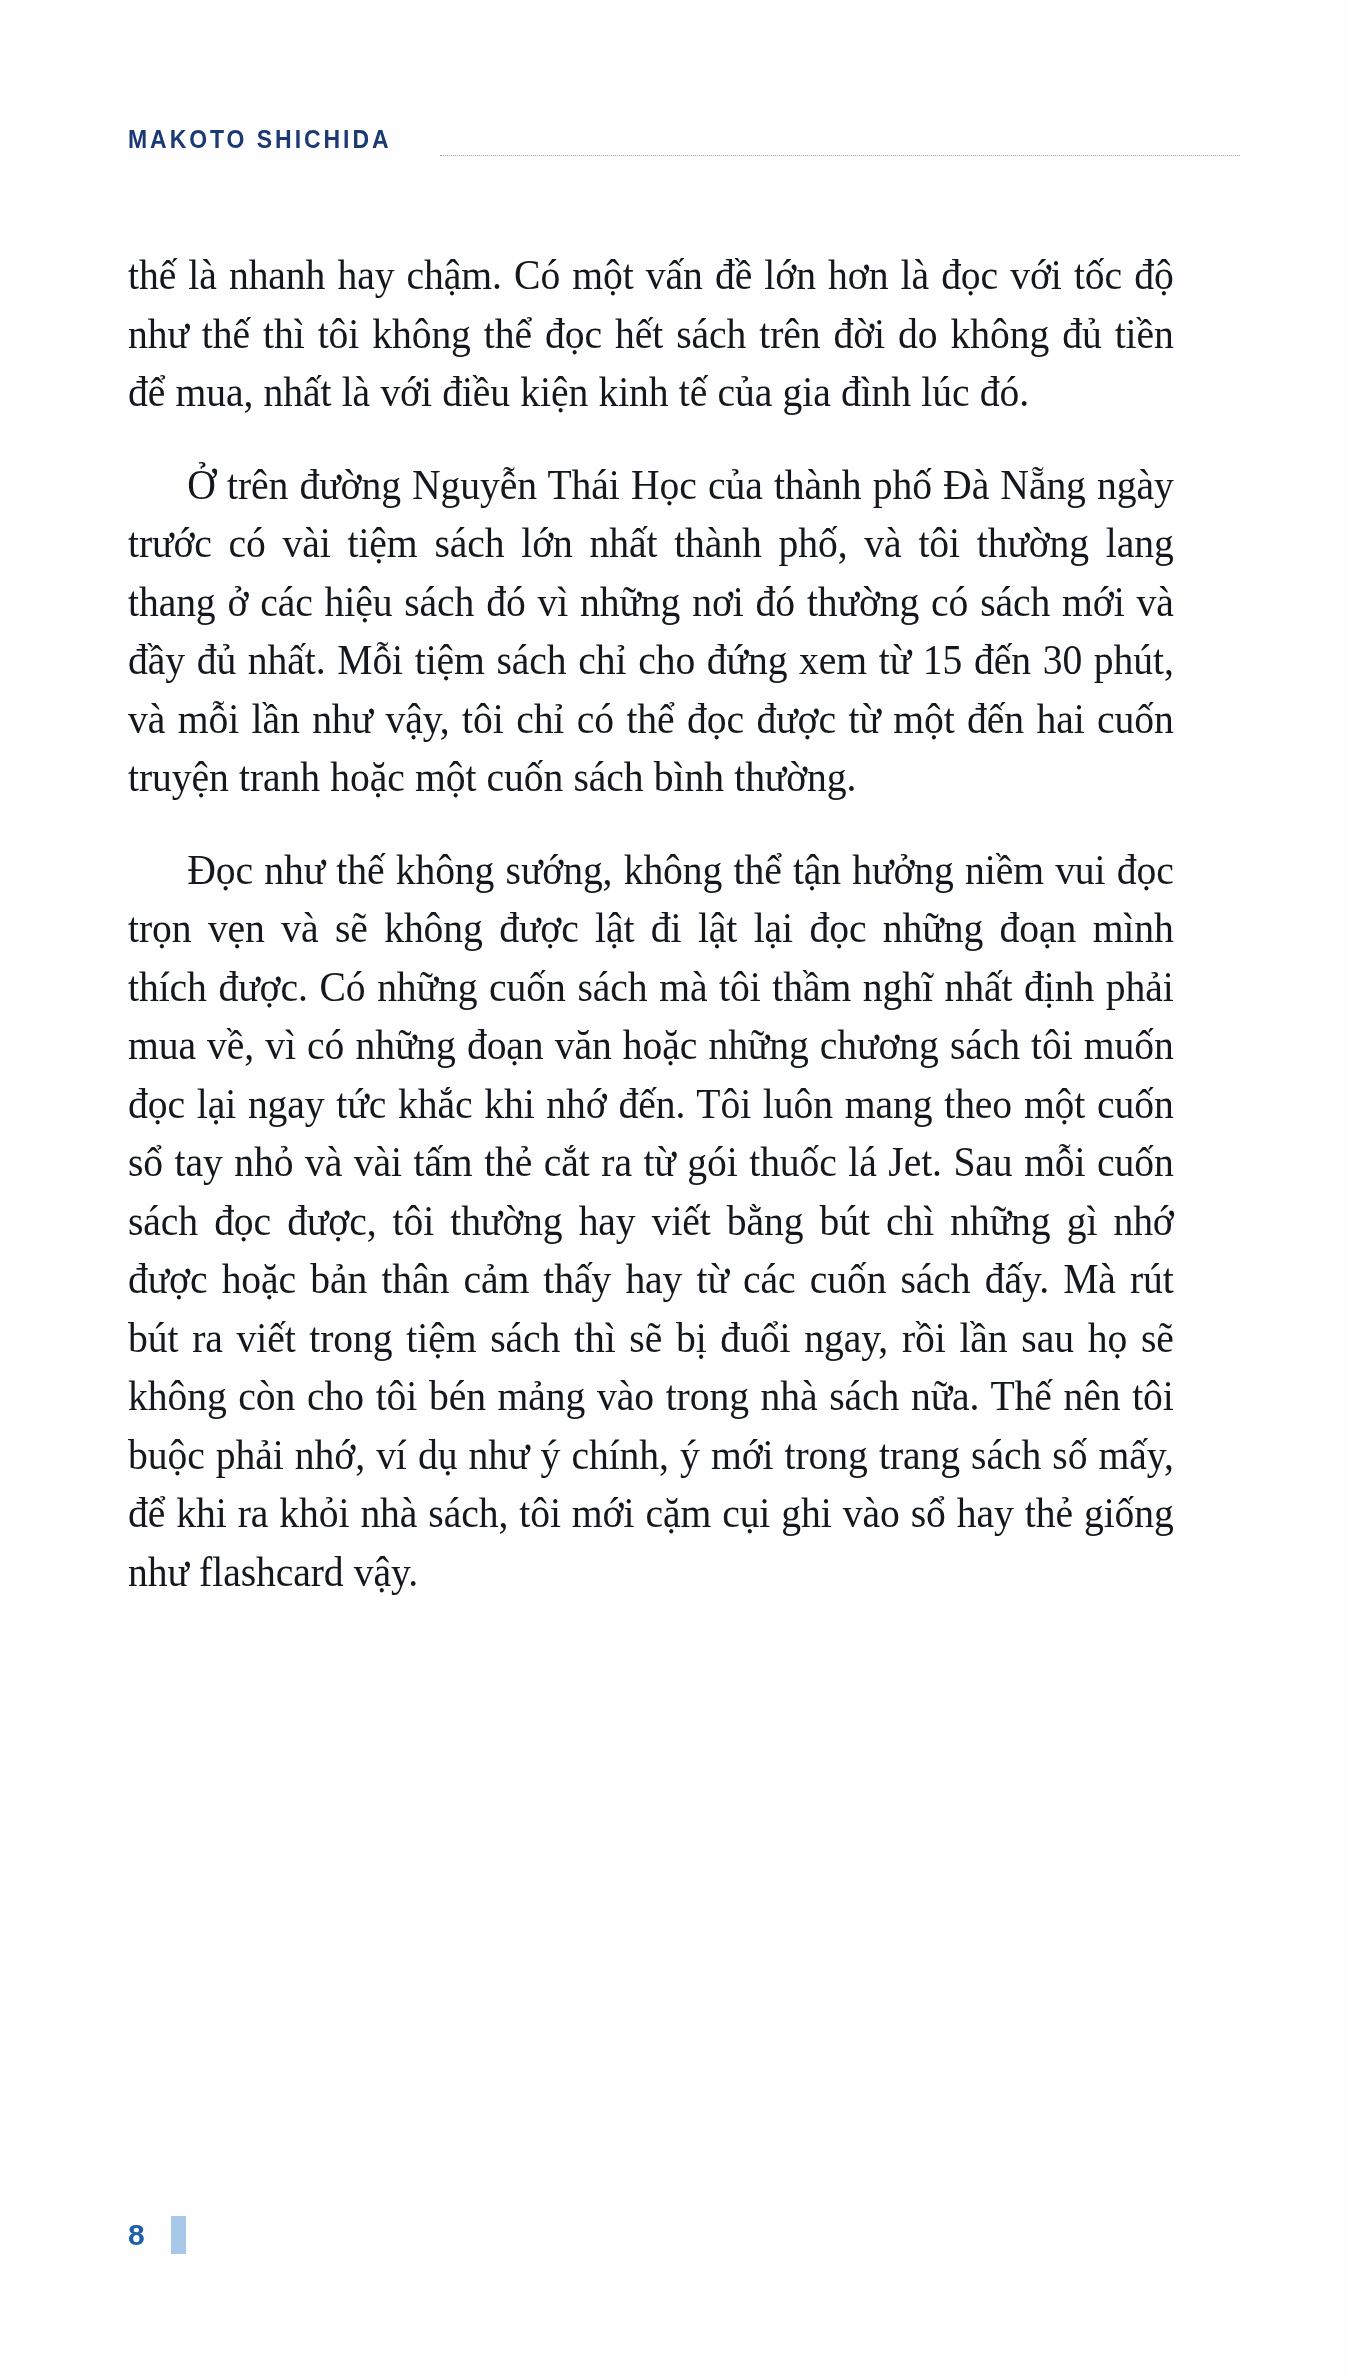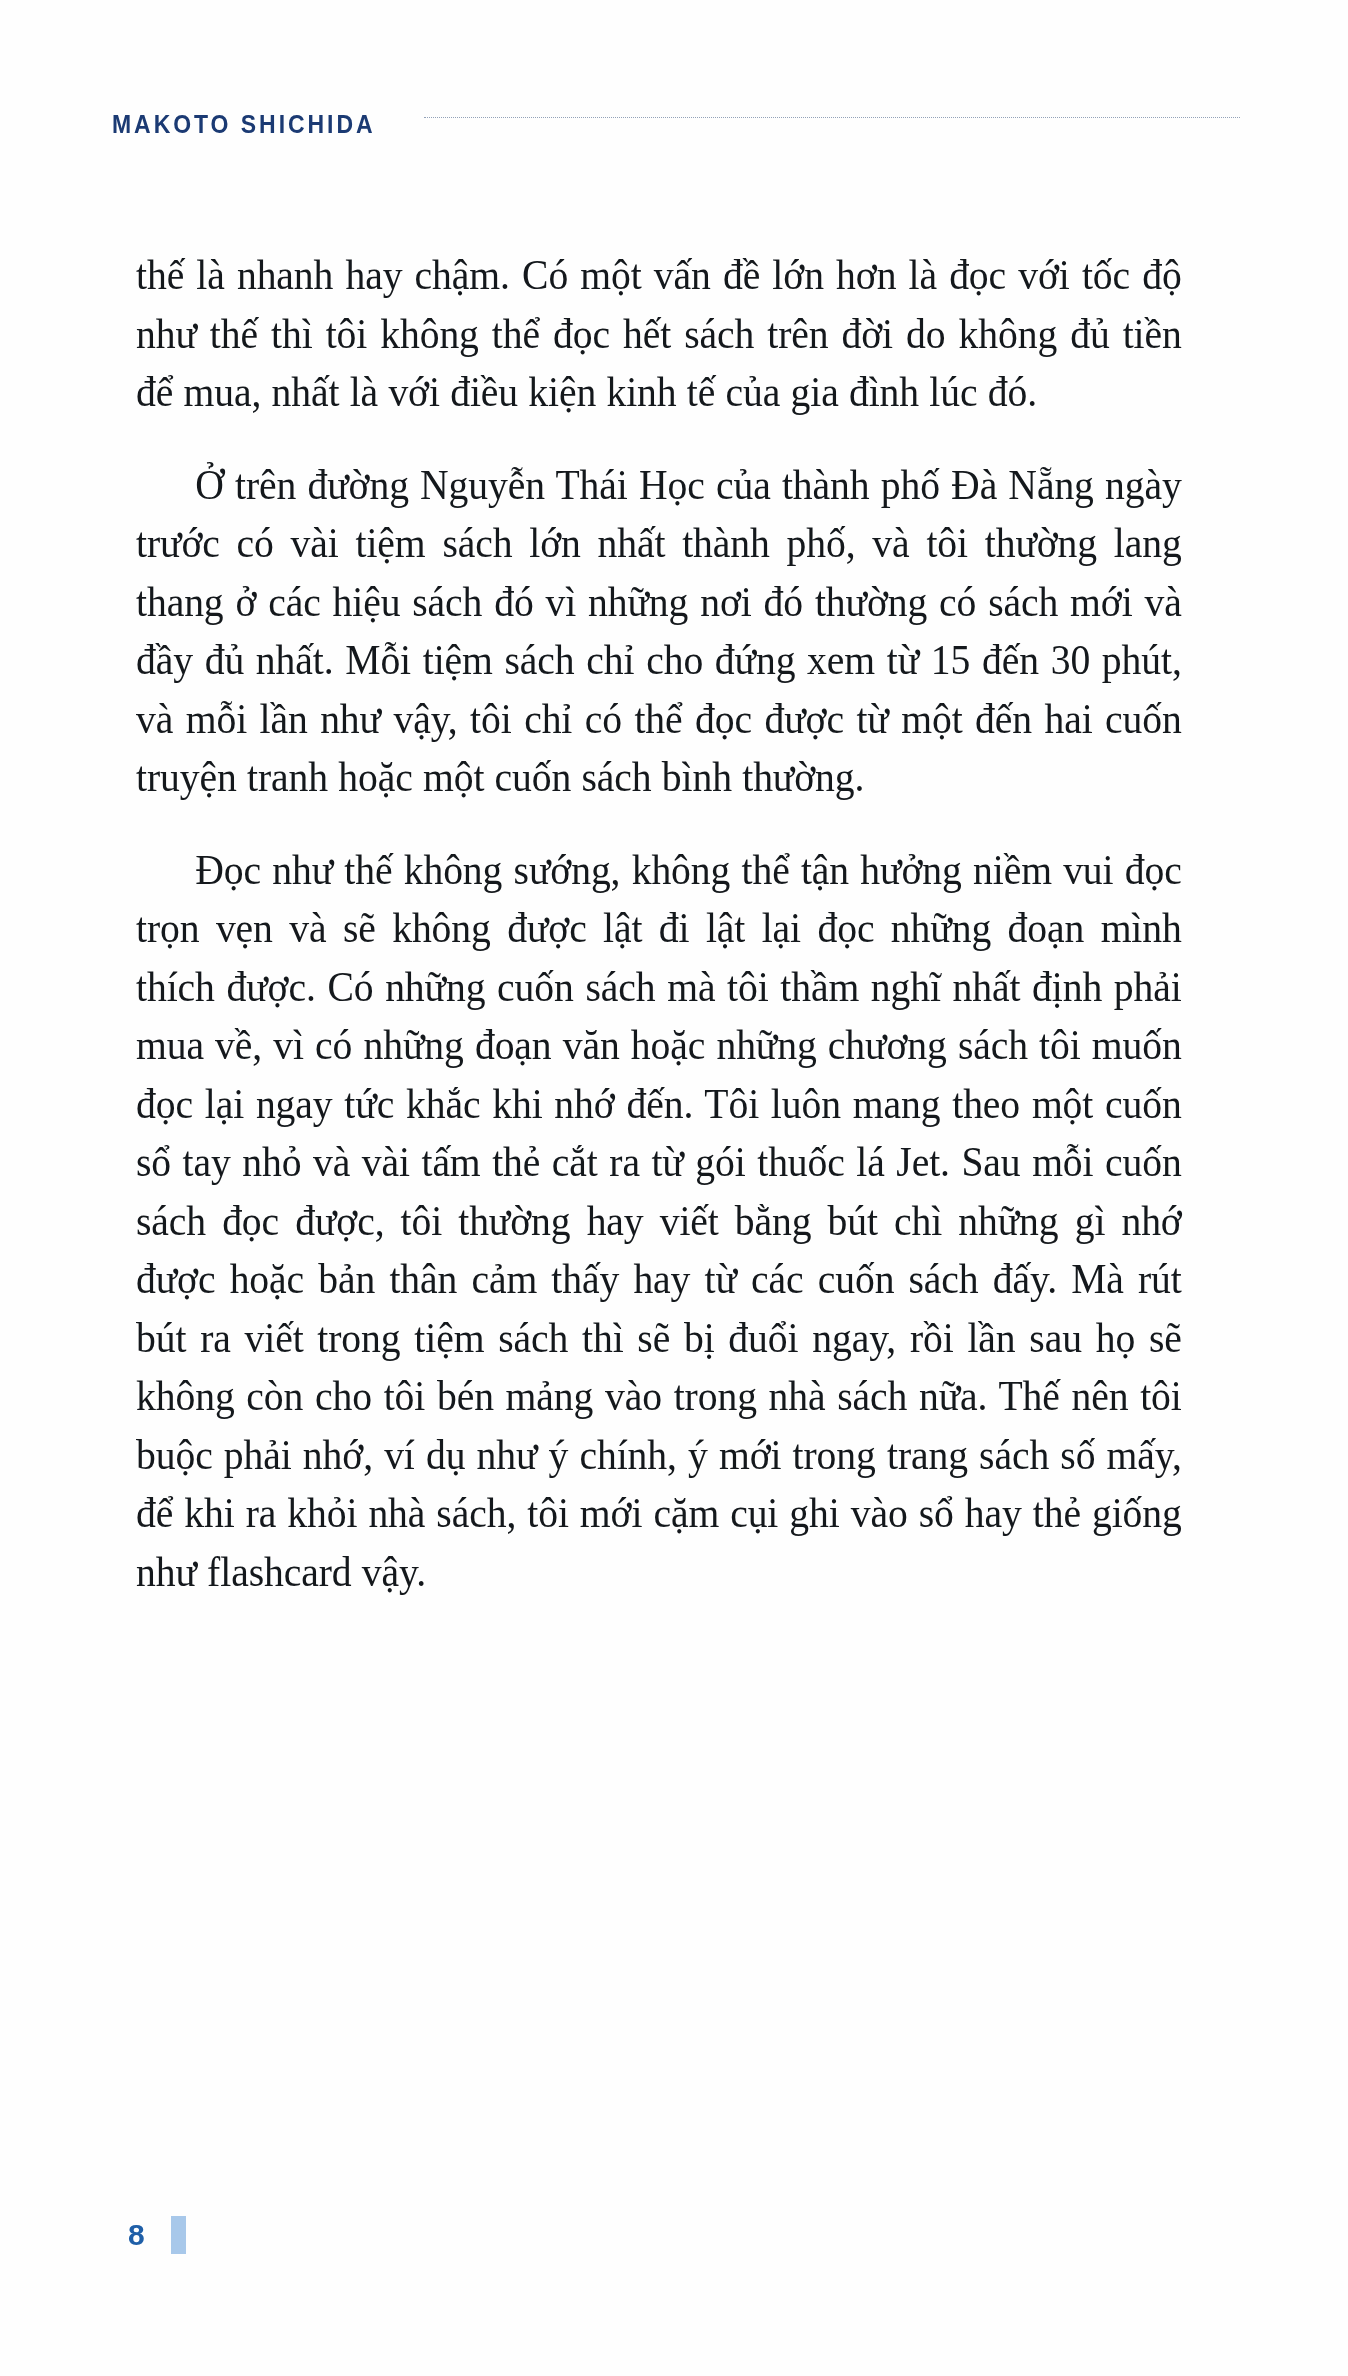--- a/index.html
+++ b/index.html
@@ -18,26 +18,26 @@
   .page {
     position: absolute;
     inset: 0;
     background: #fefefe;
     padding: 0;
   }
 
   
   .running-head {
     position: absolute;
-    left: 112px;
+    left: 128px;
     top: 112px;
     right: 108px;
     height: 40px;
     display: flex;
-    align-items: flex-start;
+    align-items: flex-end;
     gap: 0;
   }
   .running-head-title {
     font-family: "Liberation Sans", sans-serif;
     font-size: 25px;
     font-weight: 600;
     letter-spacing: 3.2px;
     color: #1b3a73;
     white-space: nowrap;
     transform: scaleX(0.92);
@@ -50,21 +50,21 @@
     height: 1px;
     border-top: 1px dotted #6a7f9e;
     opacity: 0.72;
     position: relative;
     top: 5px;
   }
 
   
   .text-column {
     position: absolute;
-    left: 136px;
+    left: 128px;
     top: 246px;
     width: 1095px;
   }
   .para {
     margin: 0 0 34px 0;
     font-size: 41.5px;
     line-height: 1.41;
     color: #14181c;
     text-align: justify;
     text-justify: inter-word;

